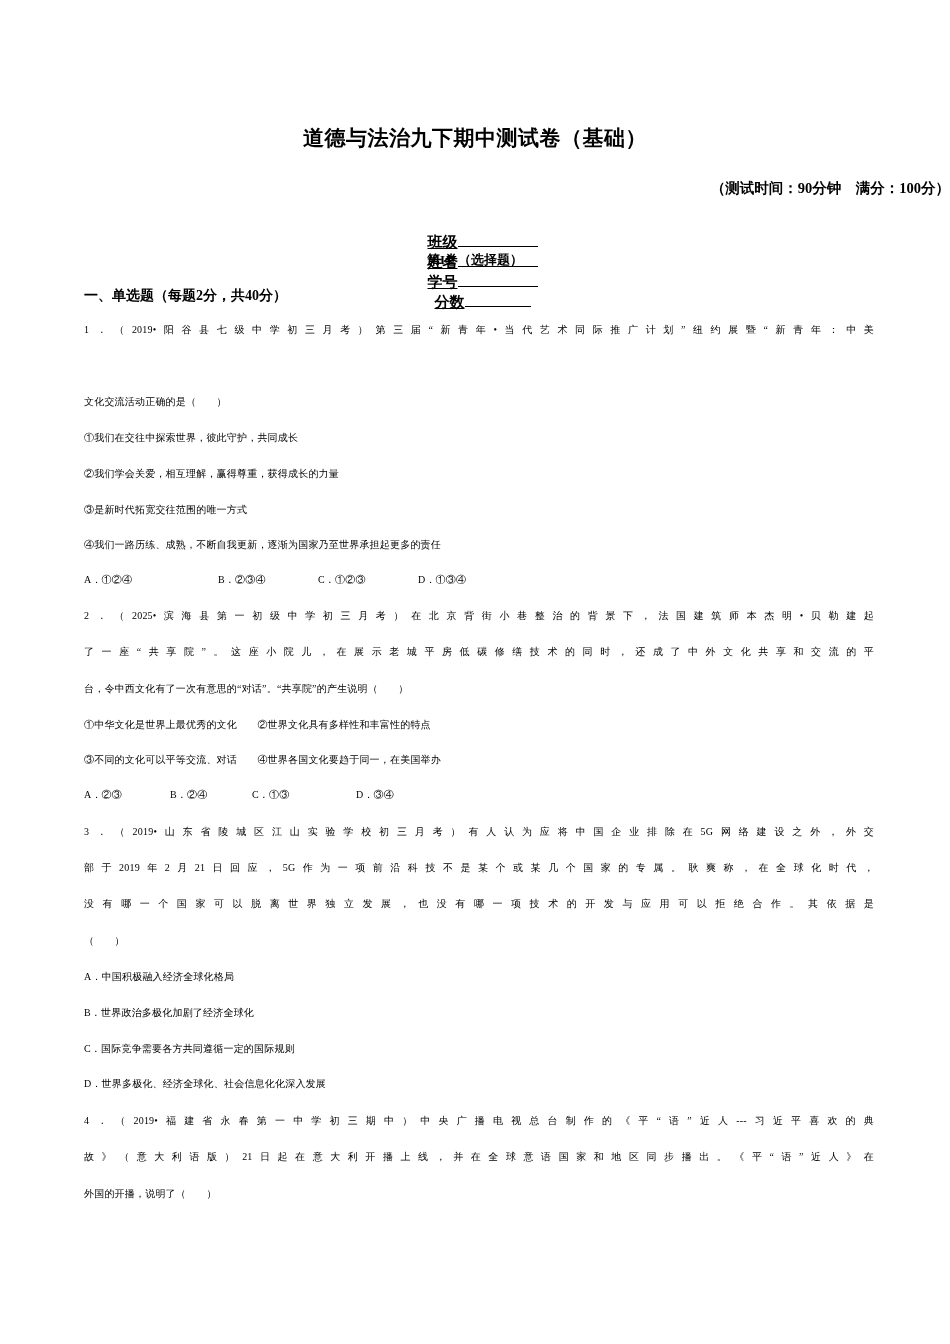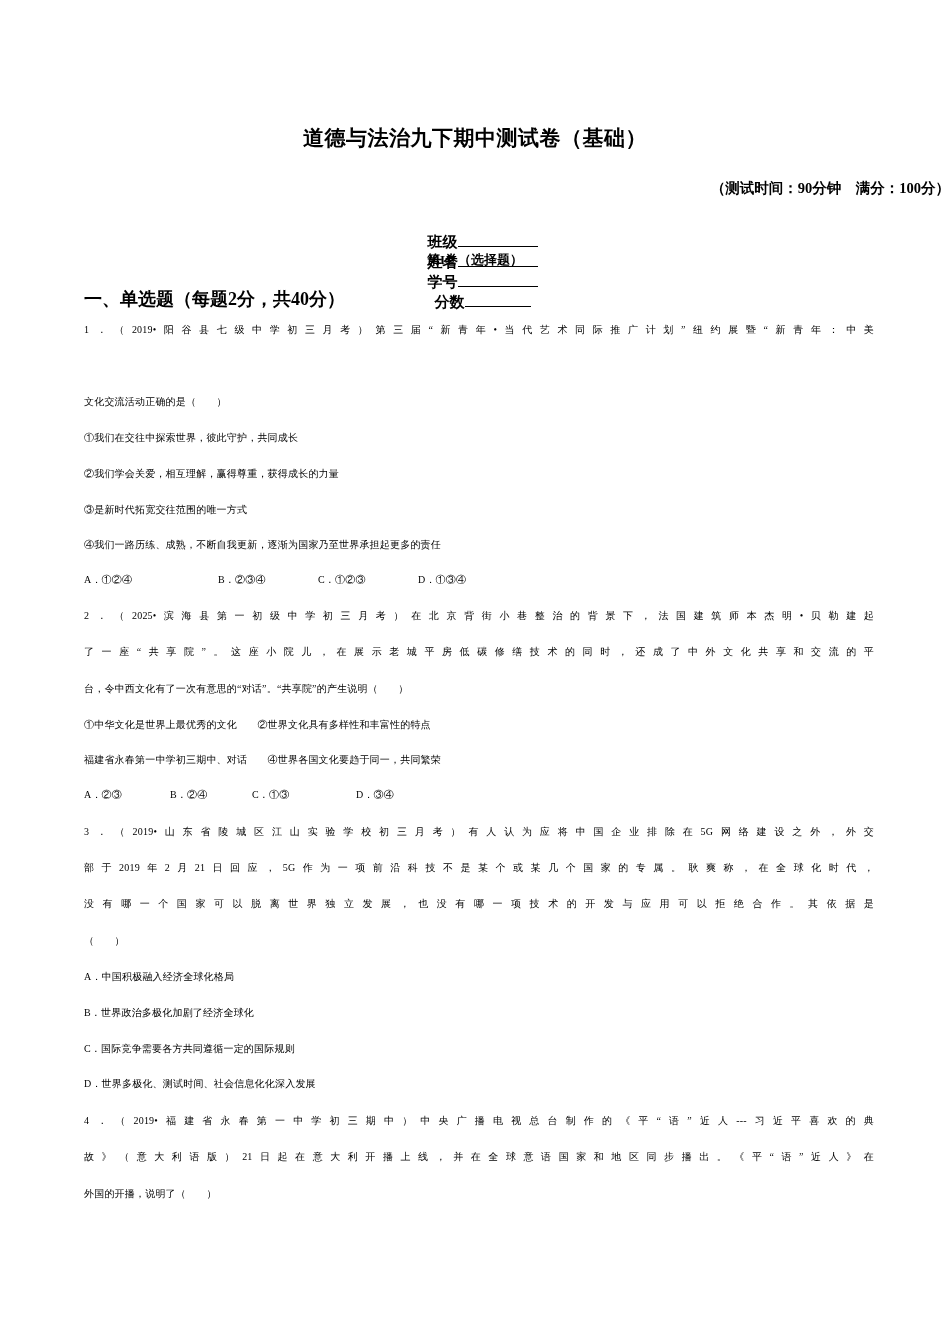--- a/index.html
+++ b/index.html
@@ -14,29 +14,29 @@
     text-align: center; font-size: 21px; font-weight: bold; letter-spacing: 0.5px;
   }
   .subtitle {
     position: absolute; left: 0; width: 950px; top: 179px;
     text-align: right; font-size: 14.5px; font-weight: bold;
   }
   .fields {
     position: absolute; left: 0; width: 950px; top: 215px;
     text-align: center; font-size: 15px; font-weight: bold; white-space: pre;
   }
-  .field { display: inline-block; margin: 0 16px; }
+  .field { display: inline-block; margin: 0 16px; text-decoration: underline; }
   .field .blank { display: inline-block; border-bottom: 1px solid #000; height: 14px; vertical-align: baseline; }
   .part-title {
     position: absolute; left: 0; width: 950px; top: 251px;
     text-align: center; font-size: 13px; font-weight: bold;
   }
   .section-title {
     position: absolute; left: 84px; top: 287px;
-    font-size: 18px; font-weight: bold;
+    font-size: 14px; font-weight: bold;
   }
   .line {
     position: absolute; left: 84px; width: 790px;
     font-size: 10px; white-space: nowrap; letter-spacing: 0.2px;
   }
   .line.justify { text-align: justify; text-align-last: justify; }
   .opt-row span { display: inline-block; }
 </style>
 </head>
 <body>
@@ -63,31 +63,31 @@
   <div class="line" style="top:503px">③是新时代拓宽交往范围的唯一方式</div>
   <div class="line" style="top:538px">④我们一路历练、成熟，不断自我更新，逐渐为国家乃至世界承担起更多的责任</div>
   <div class="line opt-row" style="top:573px">
     <span style="width:134px">A．①②④</span><span style="width:100px">B．②③④</span><span style="width:100px">C．①②③</span><span>D．①③④</span>
   </div>
 
   <div class="line justify" style="top:609px"> 2．（2025•滨海县第一初级中学初三月考）在北京背街小巷整治的背景下，法国建筑师本杰明•贝勒建起</div>
   <div class="line" style="top:682px">台，令中西文化有了一次有意思的“对话”。“共享院”的产生说明（　　）</div>
   <div class="line justify" style="top:645px">了一座“共享院”。这座小院儿，在展示老城平房低碳修缮技术的同时，还成了中外文化共享和交流的平</div>
   <div class="line" style="top:718px">①中华文化是世界上最优秀的文化　　②世界文化具有多样性和丰富性的特点</div>
-  <div class="line" style="top:753px">福建省永春第一中学初三期中、对话　　④世界各国文化要趋于同一，共同繁荣</div>
+  <div class="line" style="top:753px">③不同的文化可以平等交流、对话　　④世界各国文化要趋于同一，在美国举办</div>
   <div class="line opt-row" style="top:788px">
     <span style="width:86px">A．②③</span><span style="width:82px">B．②④</span><span style="width:104px">C．①③</span><span>D．③④</span>
   </div>
 
   <div class="line justify" style="top:825px"> 3．（2019•山东省陵城区江山实验学校初三月考）有人认为应将中国企业排除在5G网络建设之外，外交</div>
   <div class="line justify" style="top:861px">部于2019年2月21日回应，5G作为一项前沿科技不是某个或某几个国家的专属。耿爽称，在全球化时代，</div>
   <div class="line justify" style="top:897px">没有哪一个国家可以脱离世界独立发展，也没有哪一项技术的开发与应用可以拒绝合作。其依据是</div>
   <div class="line" style="top:934px">（　　）</div>
   <div class="line" style="top:970px">A．中国积极融入经济全球化格局</div>
   <div class="line" style="top:1006px">B．世界政治多极化加剧了经济全球化</div>
   <div class="line" style="top:1042px">C．国际竞争需要各方共同遵循一定的国际规则</div>
-  <div class="line" style="top:1077px">D．世界多极化、测试时间、社会信息化化深入发展</div>
+  <div class="line" style="top:1077px">D．世界多极化、经济全球化、社会信息化化深入发展</div>
 
   <div class="line justify" style="top:1114px"> 4．（2019•福建省永春第一中学初三期中）中央广播电视总台制作的《平“语”近人---习近平喜欢的典</div>
   <div class="line justify" style="top:1150px">故》（意大利语版）21日起在意大利开播上线，并在全球意语国家和地区同步播出。《平“语”近人》在</div>
   <div class="line" style="top:1187px">外国的开播，说明了（　　）</div>
 
 </div>
 
 </body></html>

